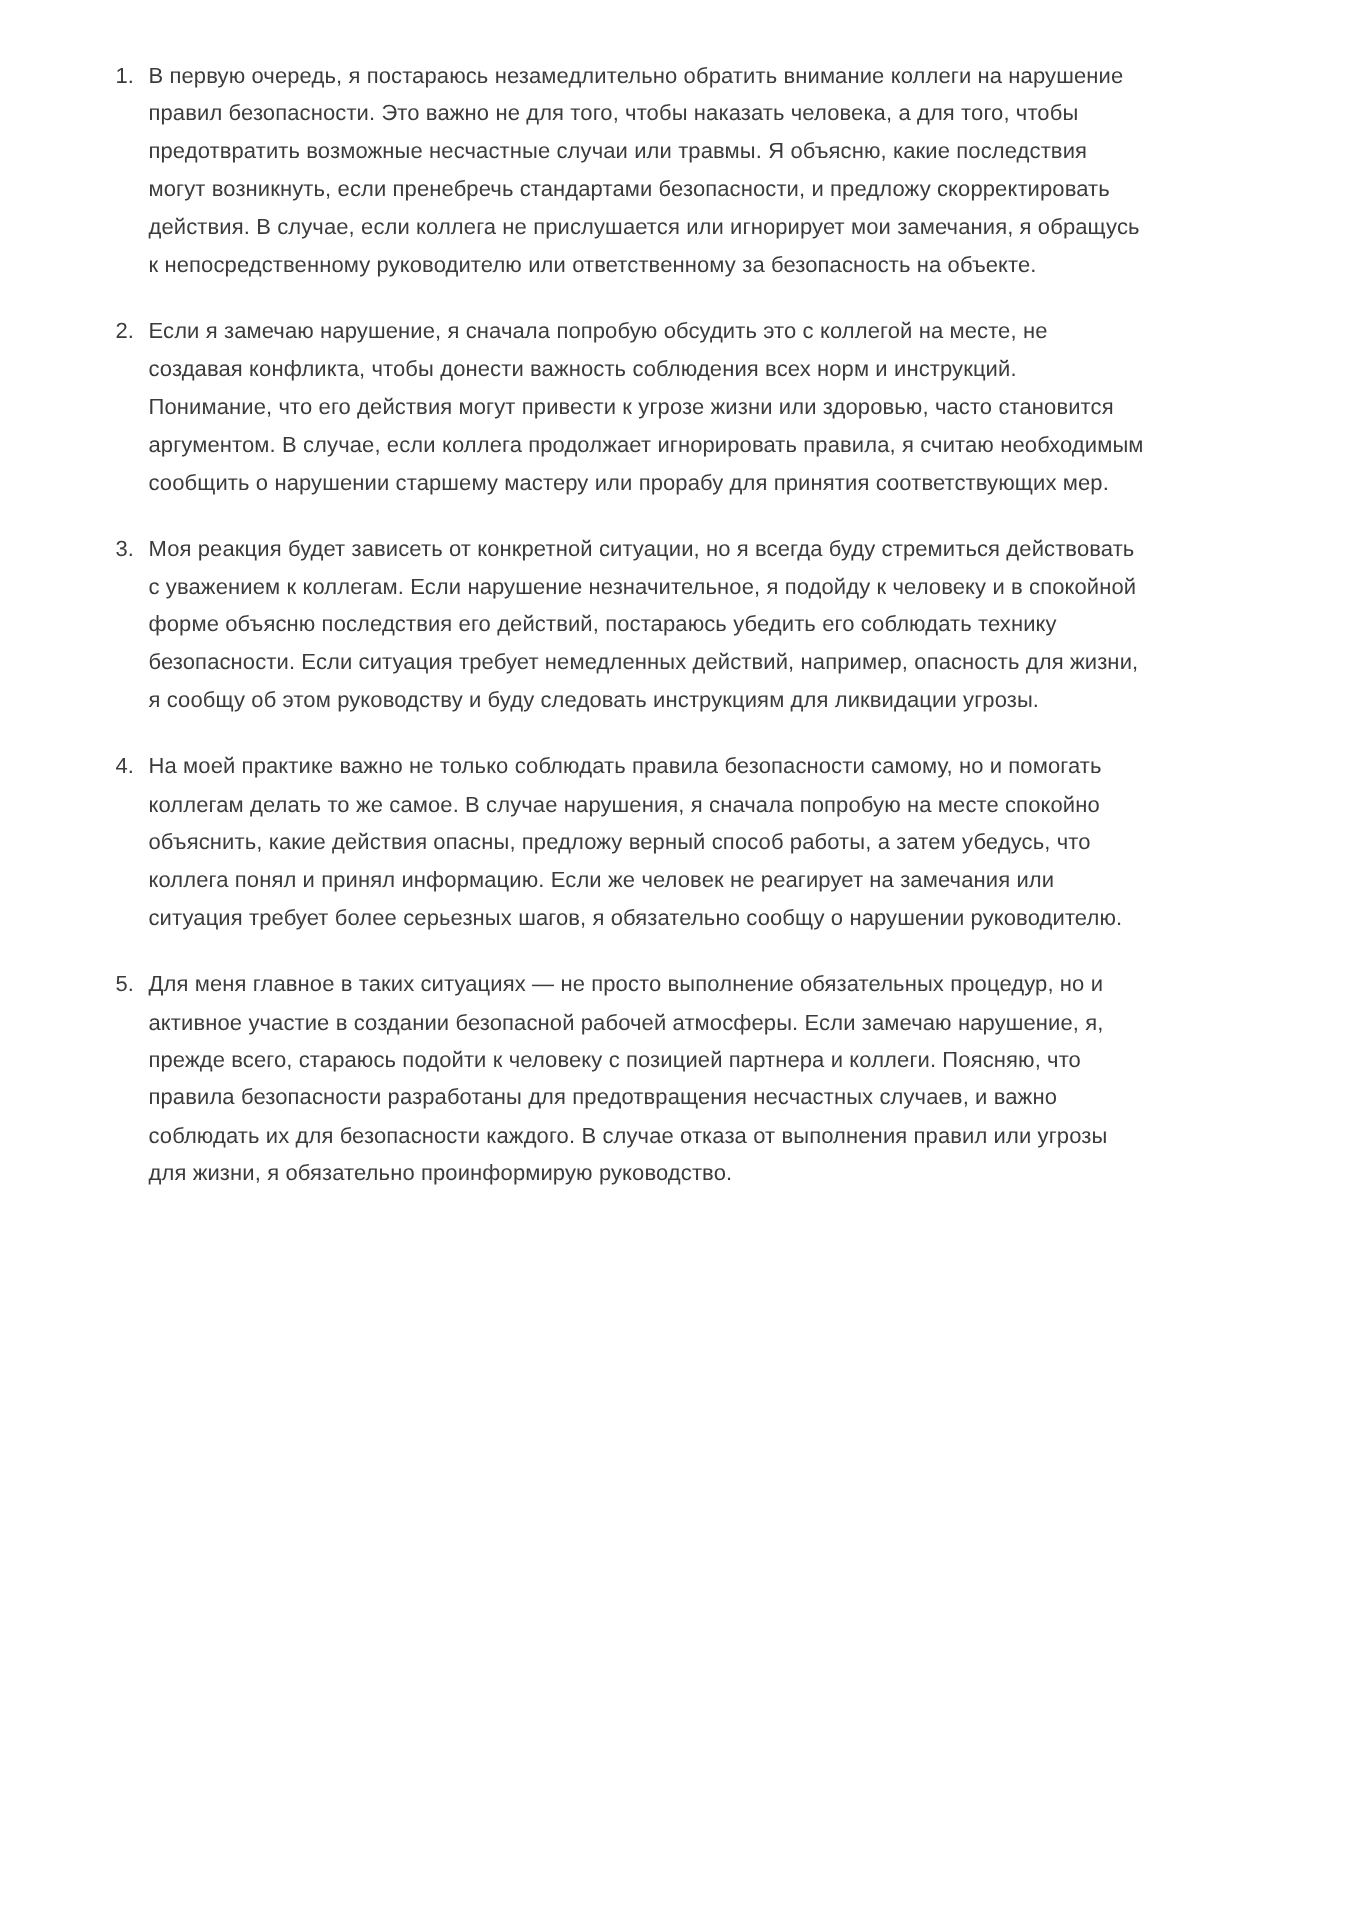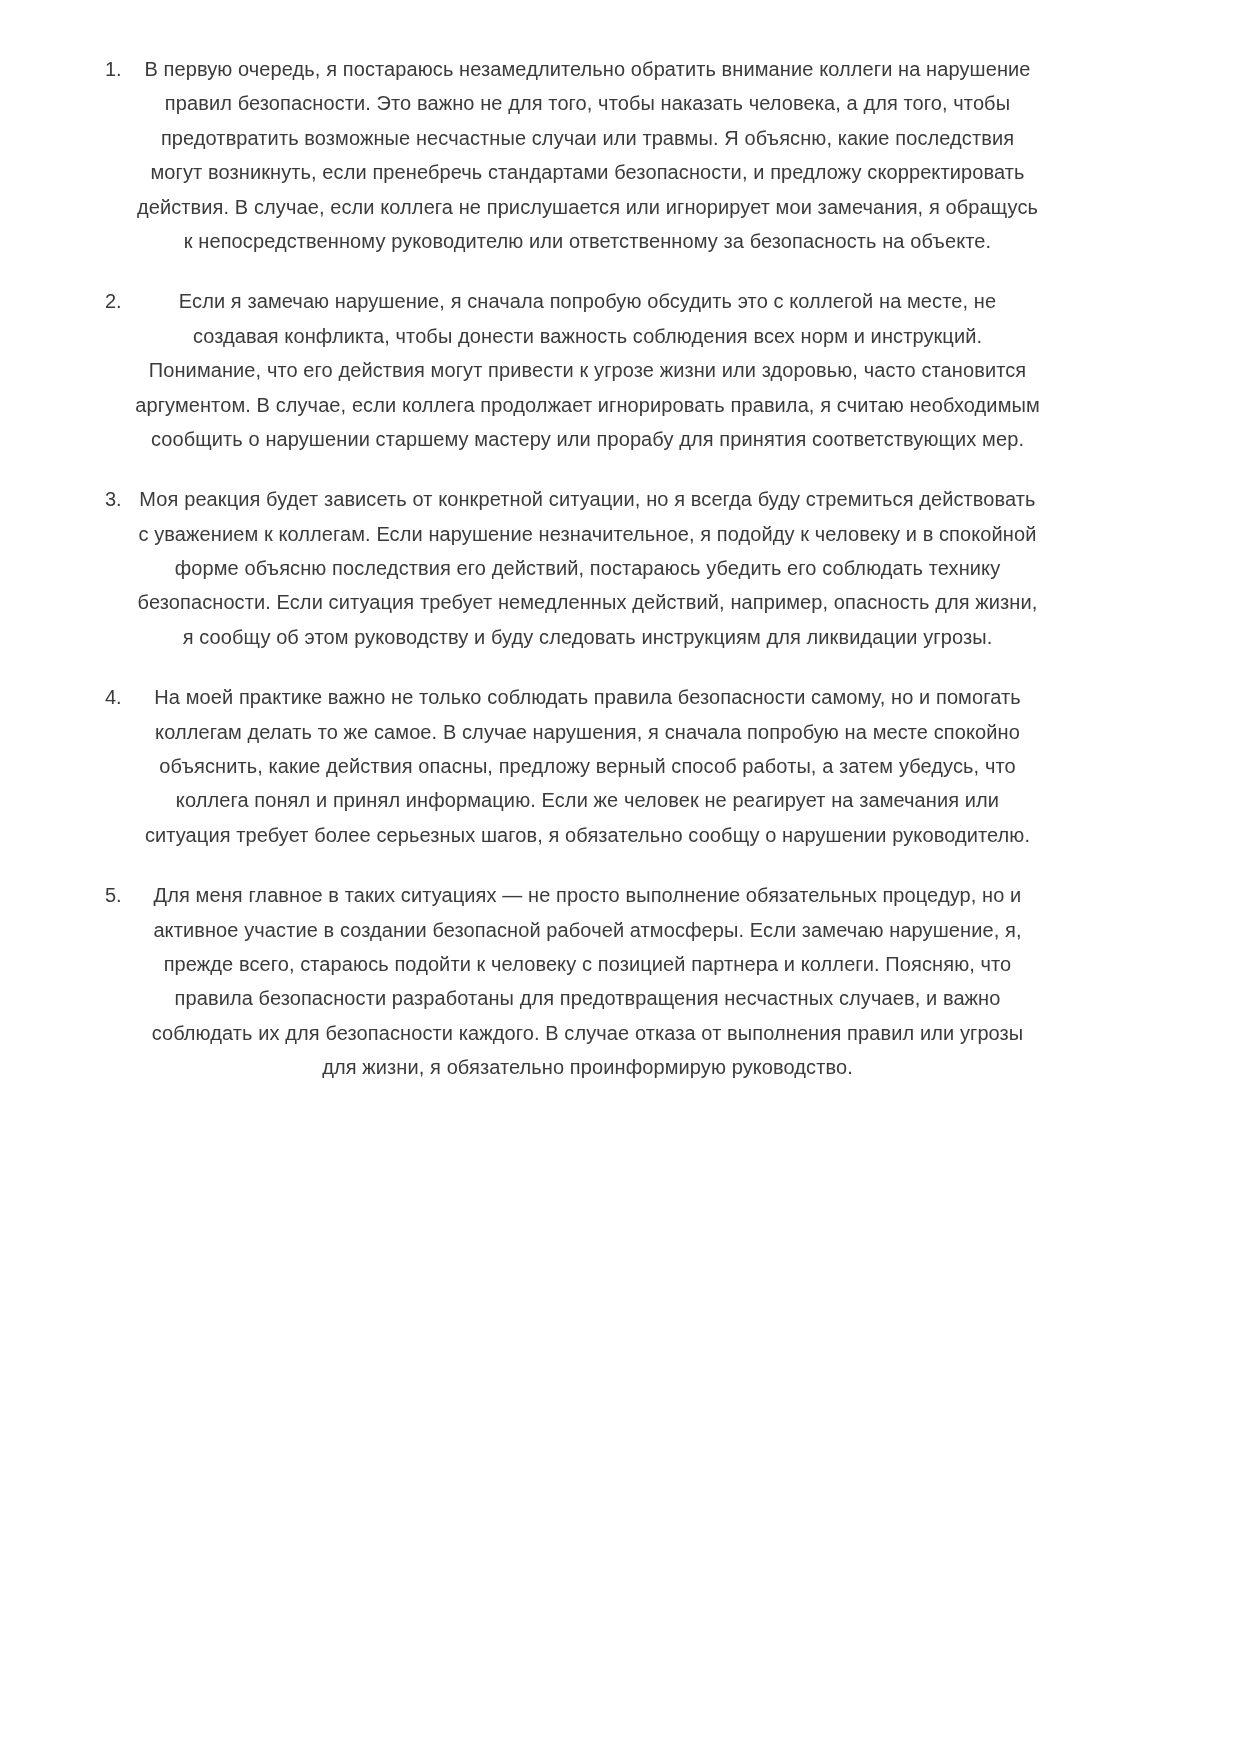--- a/index.html
+++ b/index.html
@@ -26,21 +26,21 @@
     margin-bottom: 26px;
   }
   .item-number {
     position: absolute;
     left: 0;
     top: 0;
     color: #3b3b3b;
   }
   .item-text {
     display: block;
-    text-align: center;
+    text-align: left;
     letter-spacing: 0.1px;
   }
 </style>
 </head>
 <body>
 
 <div class="page">
   <div class="doc">
 
     <div class="list-item">

